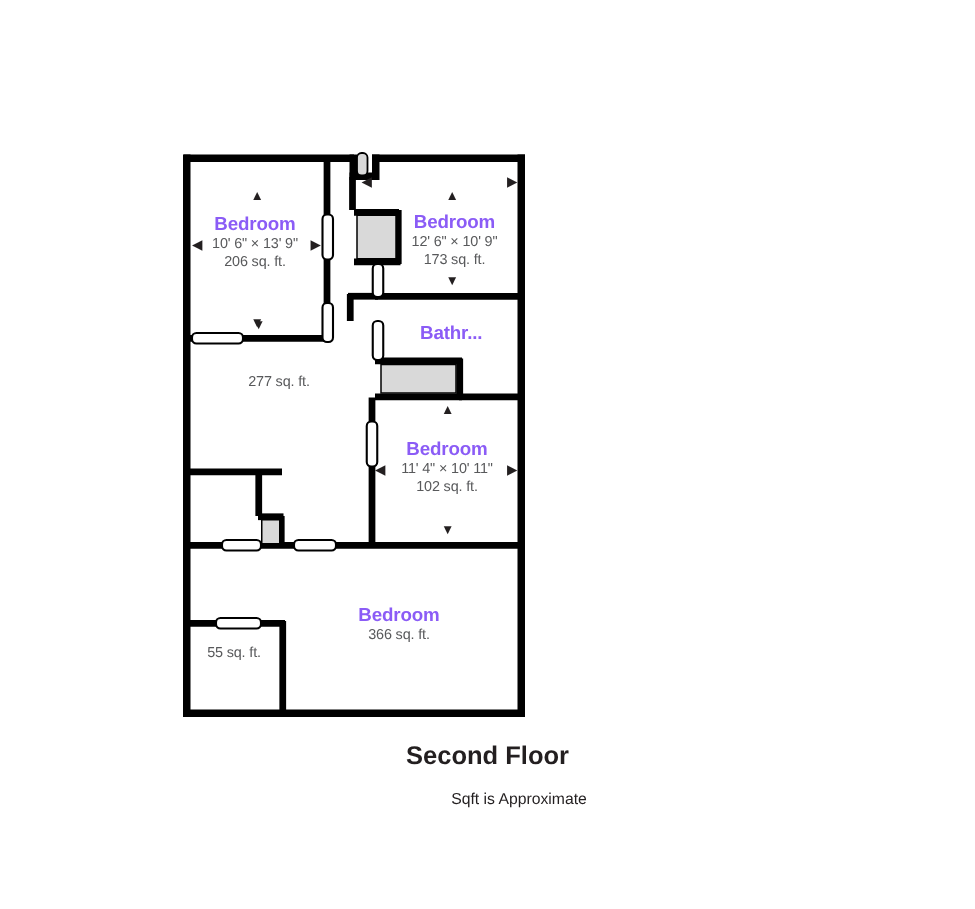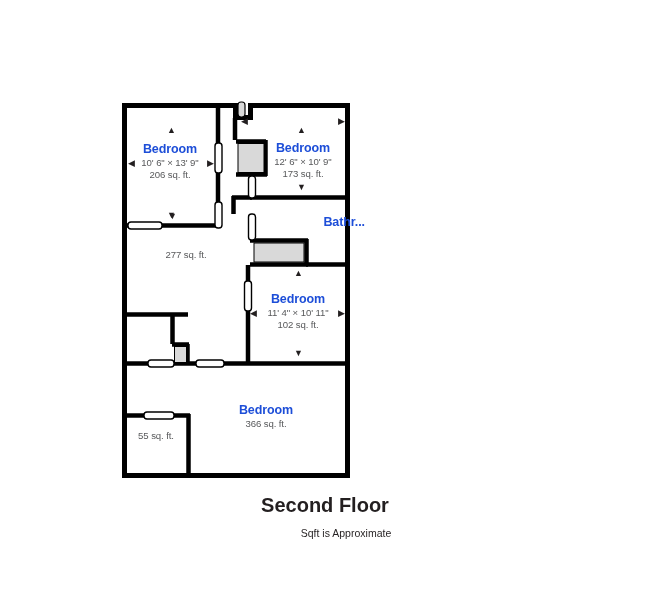--- a/index.html
+++ b/index.html
@@ -33,42 +33,42 @@
     position: absolute;
     text-align: center;
     color: #231f20;
     line-height: 1.28;
     white-space: nowrap;
     user-select: none;
   }
   .room-name {
     font-size: 12.5px;
     font-weight: bold;
-    color: #1d4ed8;
+    color: #8b5cf6;
     letter-spacing: -0.1px;
   }
   .room-dims {
     font-size: 9.6px;
     font-weight: normal;
     color: #58595b;
     letter-spacing: -0.1px;
   }
   .room-area {
     font-size: 9.6px;
     font-weight: normal;
     color: #58595b;
     letter-spacing: -0.1px;
   }
   .caption-title {
     position: absolute;
     width: 650px;
     left: 0;
     top: 494px;
     text-align: center;
-    font-size: 20px;
+    font-size: 17px;
     font-weight: bold;
     color: #231f20;
   }
   .caption-sub {
     position: absolute;
     width: 650px;
     left: 0;
     top: 527px;
     text-align: center;
     font-size: 10.5px;
@@ -194,21 +194,21 @@
     <div class="room-dims">10' 6" × 13' 9"</div>
     <div class="room-area">206 sq. ft.</div>
   </div>
 
   <div class="room-label" style="left:228px; top:140px; width:150px;">
     <div class="room-name">Bedroom</div>
     <div class="room-dims">12' 6" × 10' 9"</div>
     <div class="room-area">173 sq. ft.</div>
   </div>
 
-  <div class="room-label" style="left:265px; top:214px; width:100px; text-align:right;">
+  <div class="room-label" style="left:280px; top:214px; width:100px; text-align:left;">
     <div class="room-name">Bathr...</div>
   </div>
 
   <div class="room-label" style="left:111px; top:249px; width:150px;">
     <div class="room-area">277 sq. ft.</div>
   </div>
 
   <div class="room-label" style="left:223px; top:291px; width:150px;">
     <div class="room-name">Bedroom</div>
     <div class="room-dims">11' 4" × 10' 11"</div>

